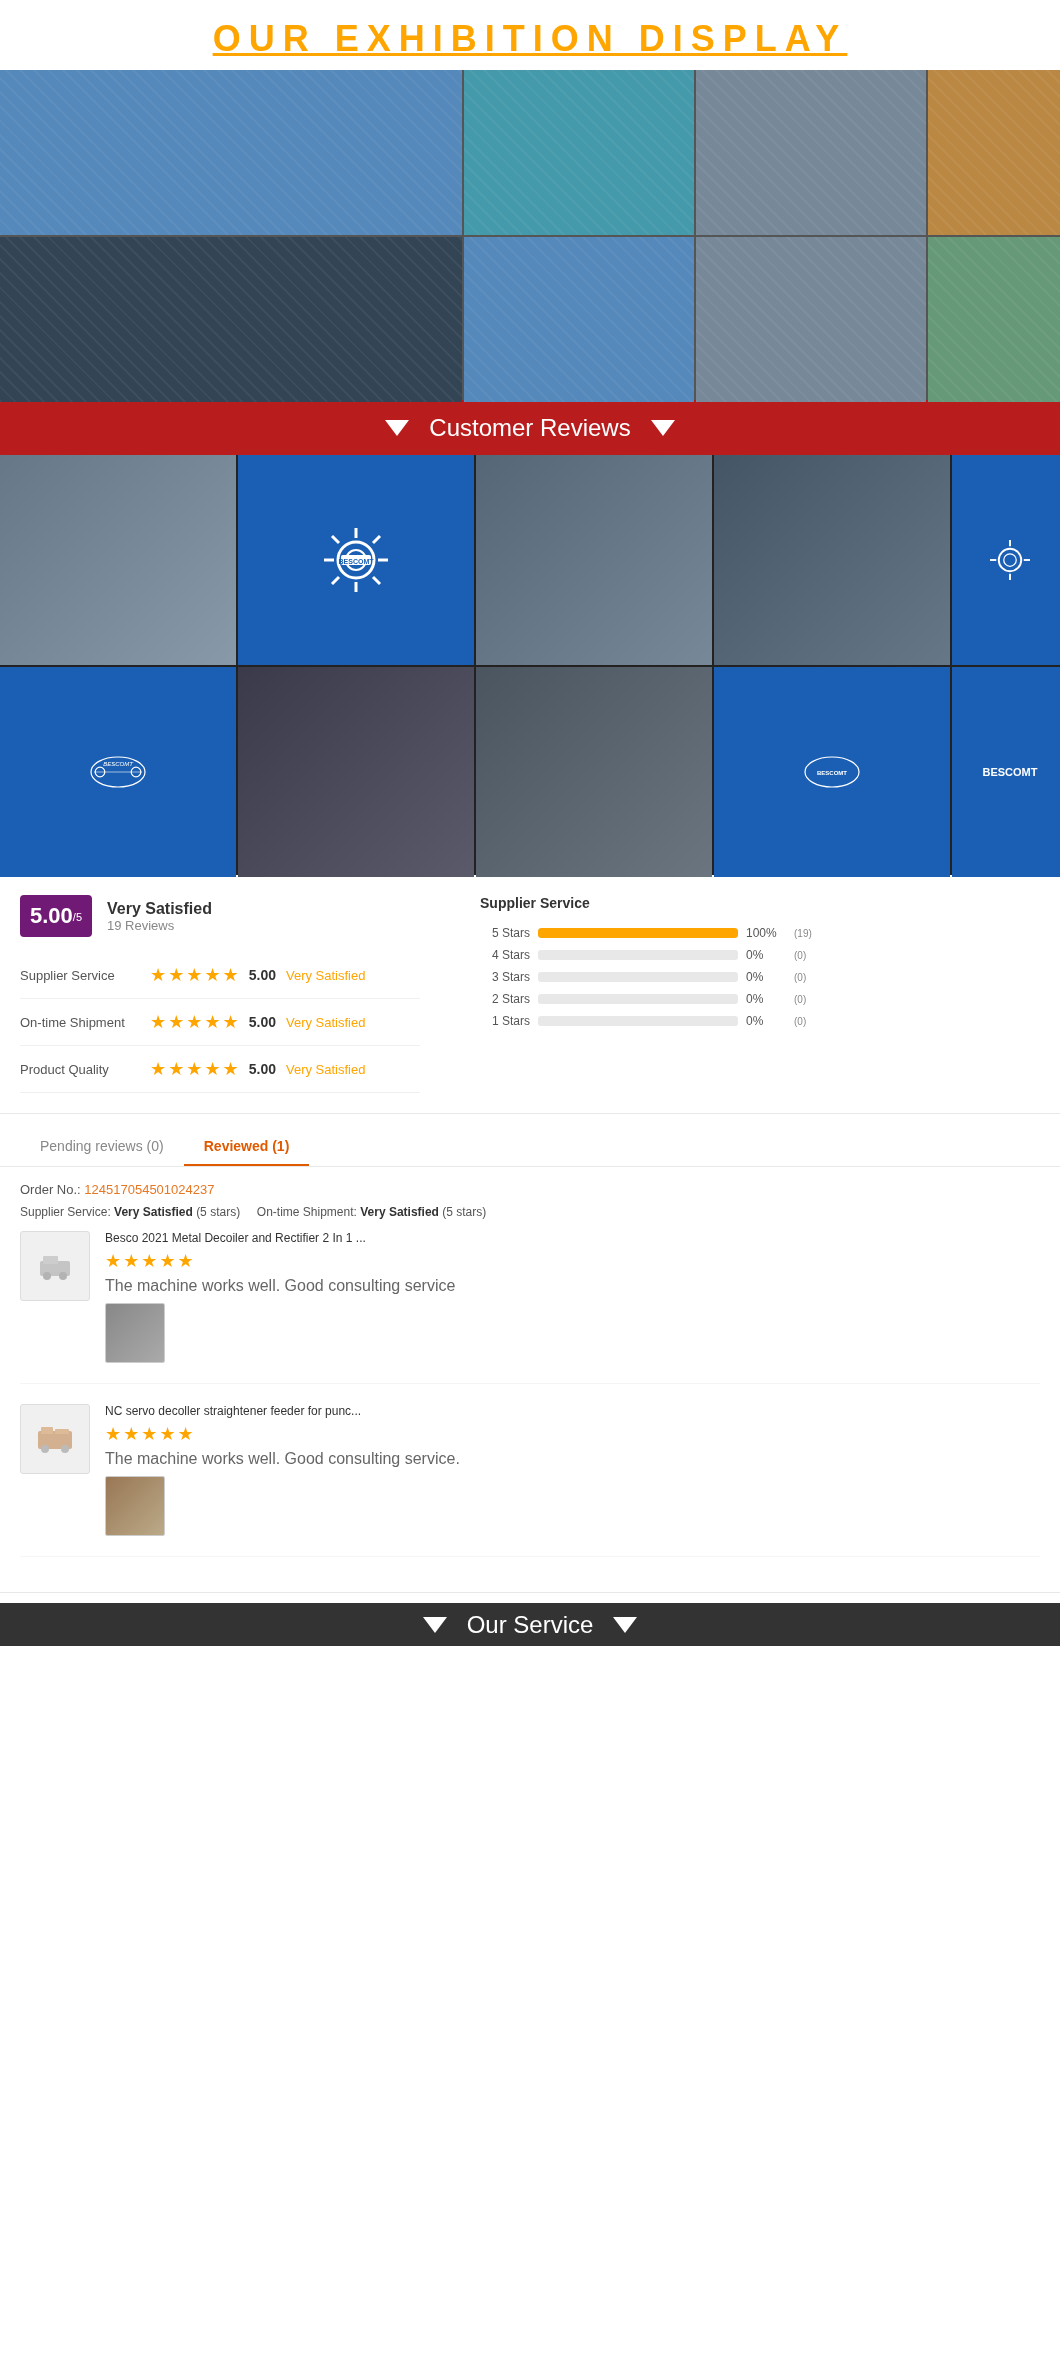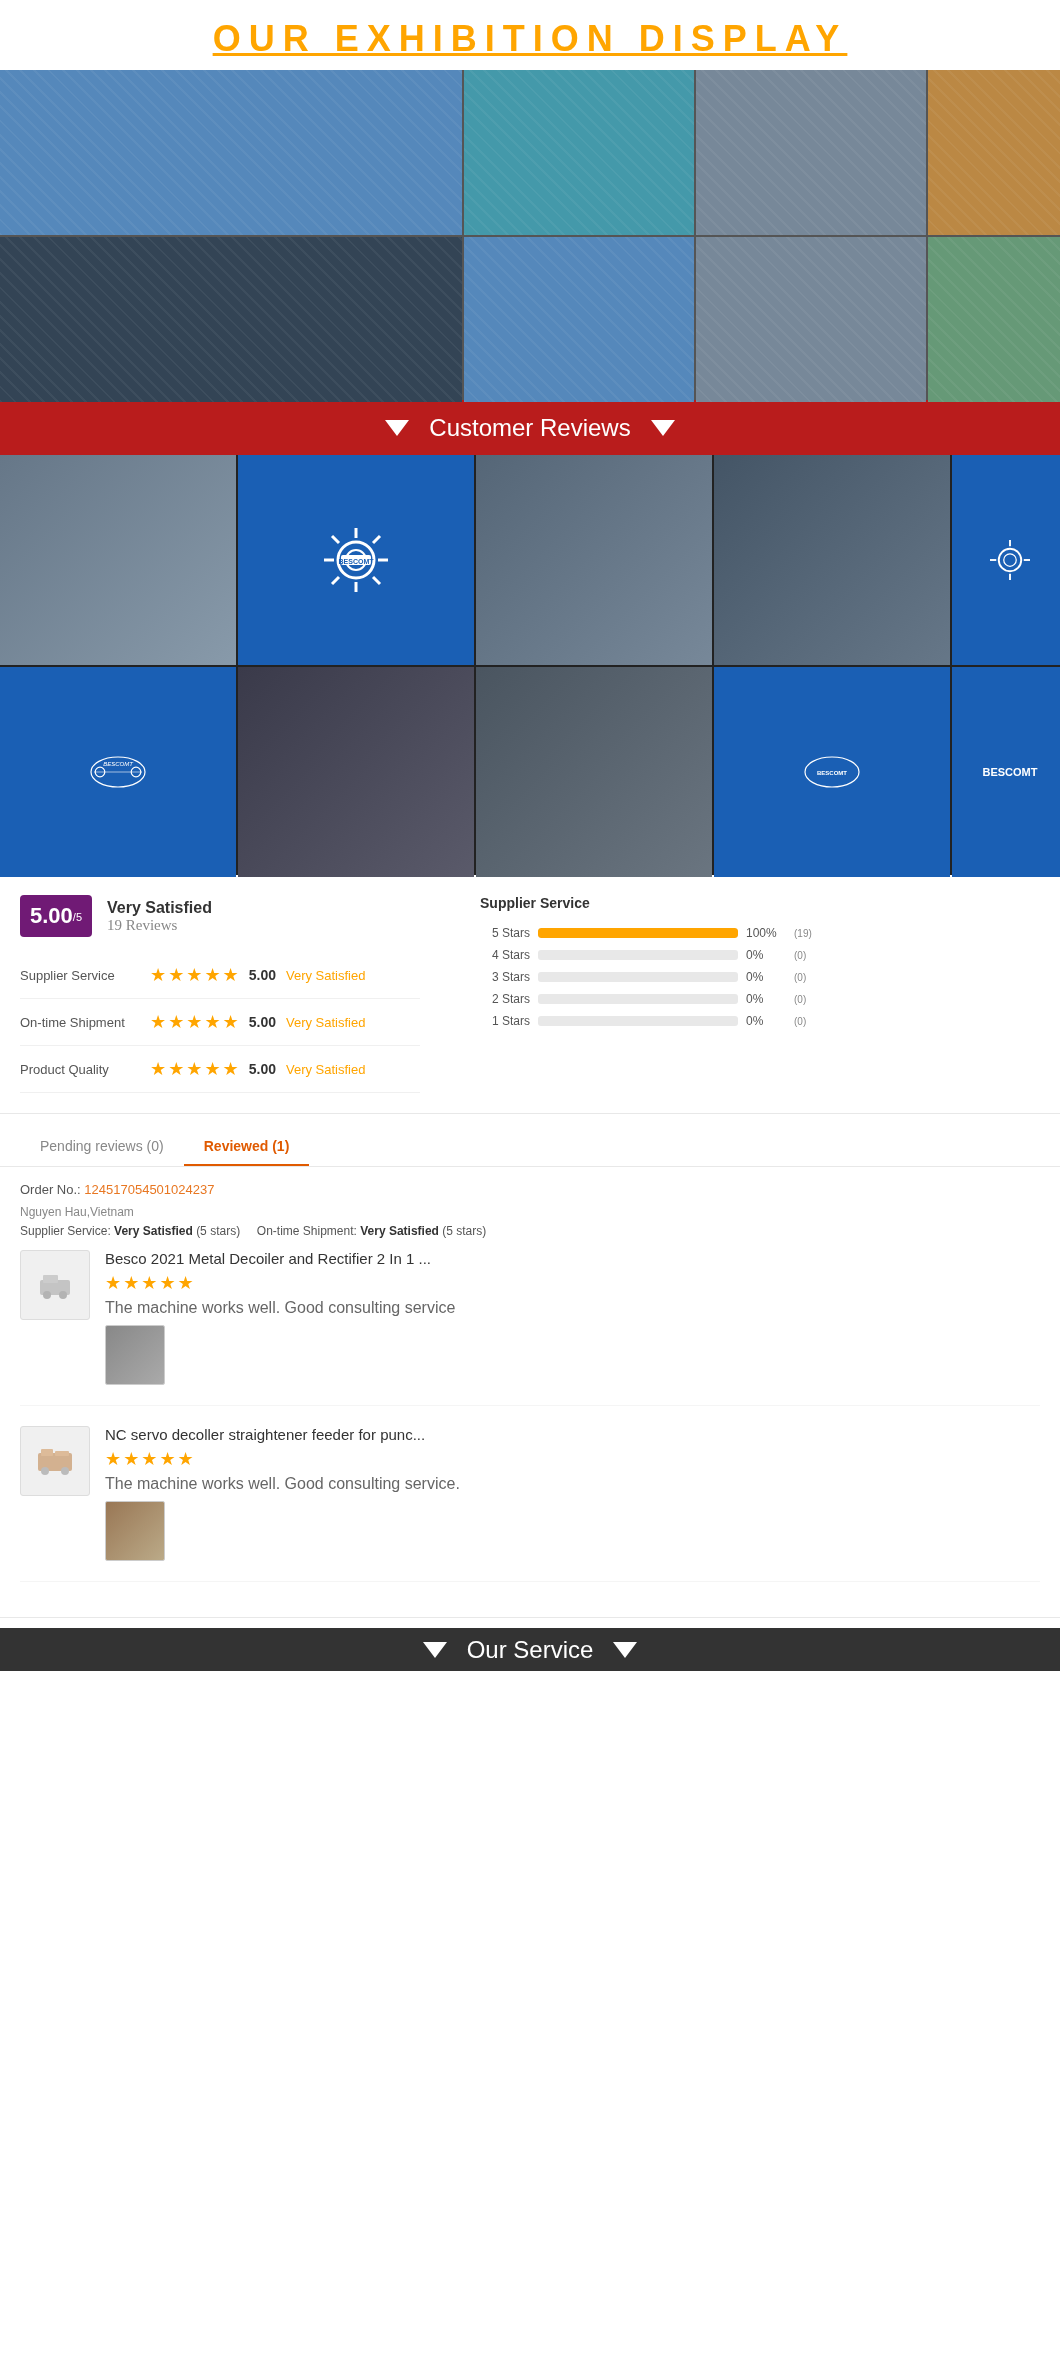--- a/index.html
+++ b/index.html
@@ -135,23 +135,22 @@
       font-size: 11px;
       font-weight: normal;
       vertical-align: middle;
     }
     .score-info h3 {
       font-size: 16px;
       color: #333;
       font-weight: bold;
     }
     .score-info p {
-      font-size: 15px;
+      font-size: 13px;
       color: #888;
-      font-family: Liberation Serif, serif;
     }
     .review-row {
       display: flex;
       align-items: center;
       padding: 12px 0;
       border-bottom: 1px solid #f0f0f0;
     }
     .review-row-label {
       width: 130px;
       font-size: 13px;
@@ -288,21 +287,21 @@
       flex-shrink: 0;
     }
     .product-thumb svg {
       width: 40px; height: 40px;
       opacity: 0.5;
     }
     .product-review-content {
       flex: 1;
     }
     .product-title {
-      font-size: 15px;
+      font-size: 12px;
       color: #333;
       margin-bottom: 5px;
     }
     .product-stars {
       display: flex;
       gap: 2px;
       margin-bottom: 5px;
     }
     .product-comment {
       font-size: 16px;
@@ -570,21 +569,20 @@
   <div class="tab-item active">
     <span>Reviewed (1)</span>
   </div>
 </div>
 
 <div class="order-section">
   <div class="order-no">
     <span>Order No.:</span>
     <a href="#">124517054501024237</a>
   </div>
-  <div class="reviewer-info">Nguyen Hau,Vietnam</div>
   <div class="service-line">
     <span>Supplier Service:</span>
     <strong>Very Satisfied</strong>
     <span>(5 stars)</span>
     &nbsp;&nbsp;&nbsp;
     <span>On-time Shipment:</span>
     <strong>Very Satisfied</strong>
     <span>(5 stars)</span>
   </div>
 

